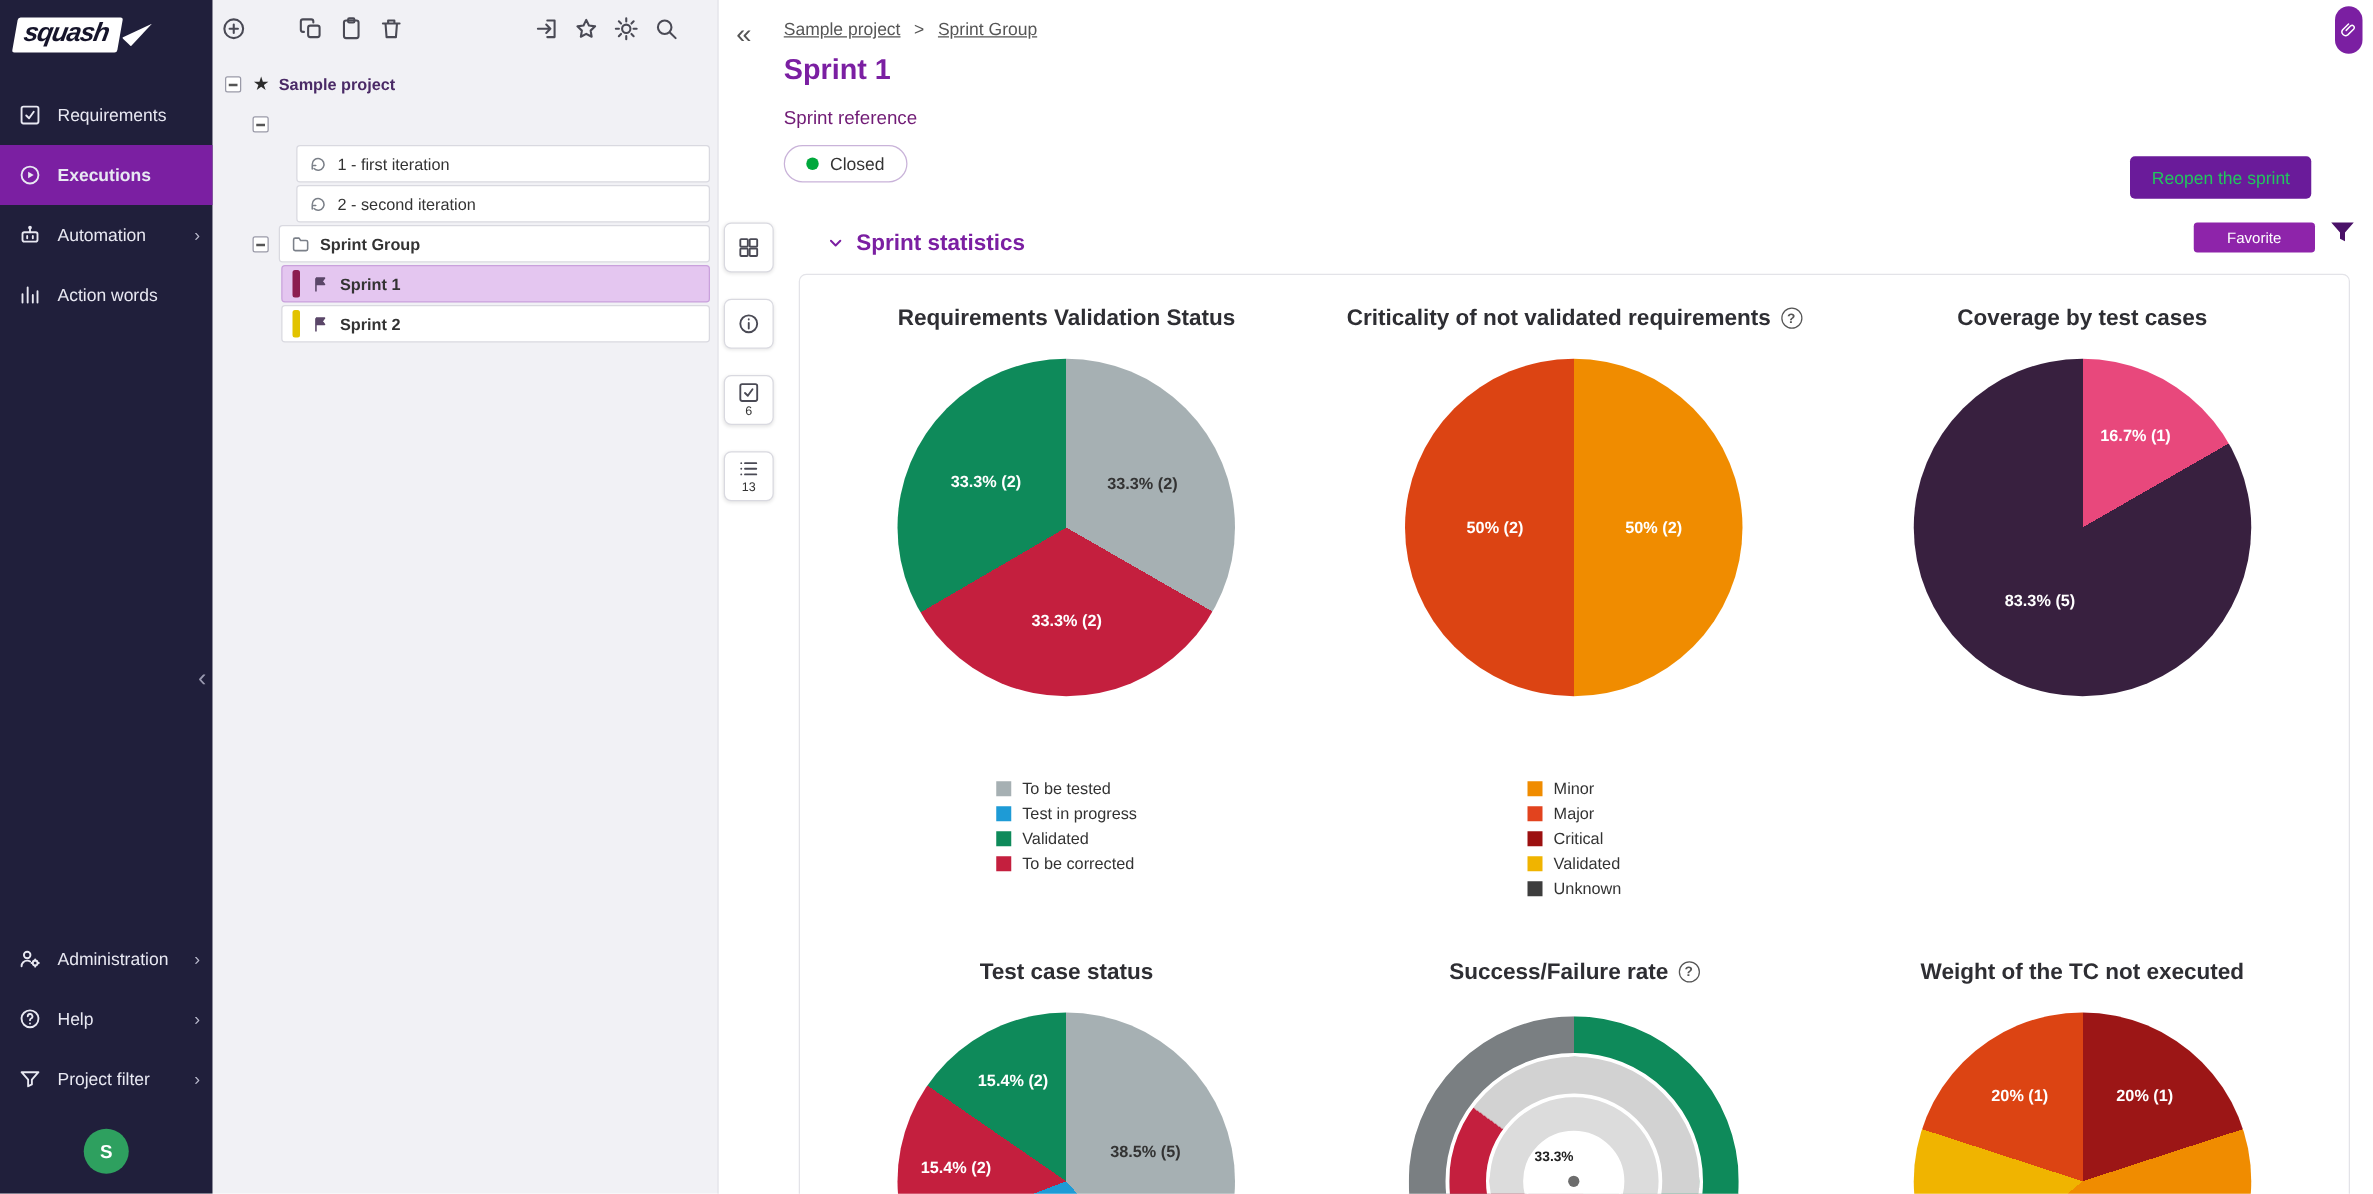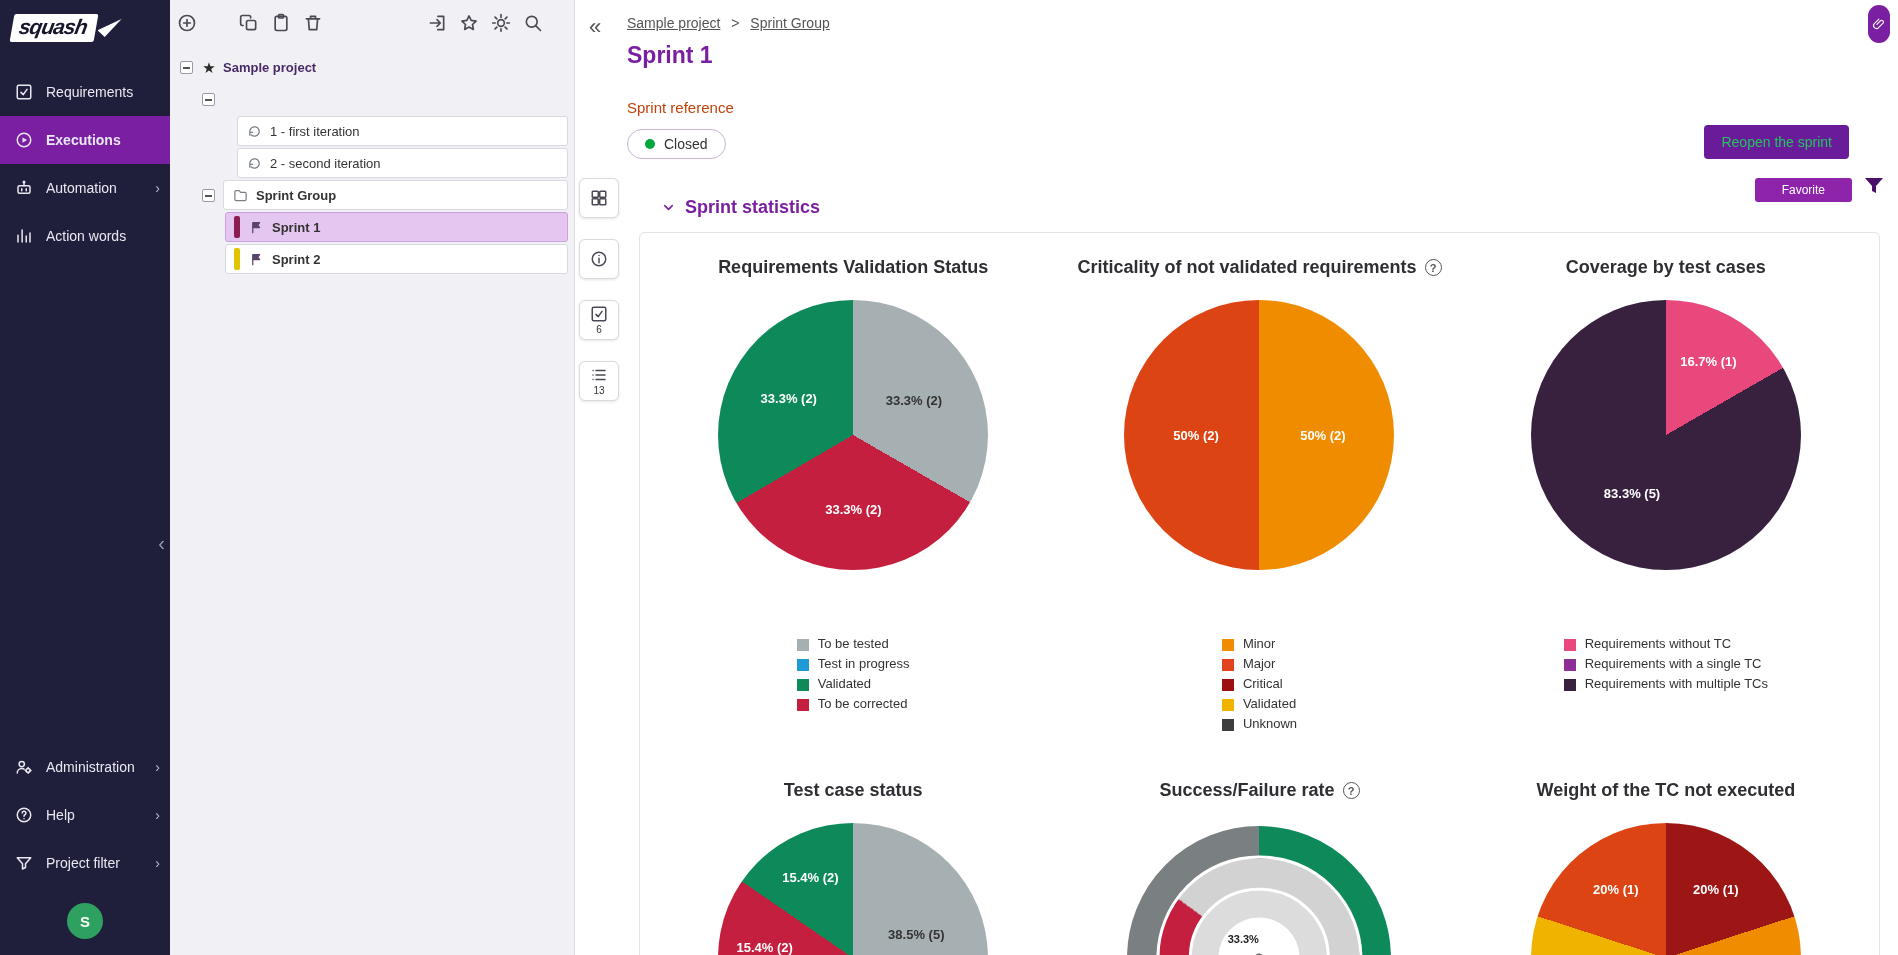--- a/index.html
+++ b/index.html
@@ -48,21 +48,21 @@
   
   .content{flex:1;position:relative;background:#fff;padding-left:52px}
   .collapse-left{position:absolute;left:14px;top:16px;font-size:22px;color:#555;cursor:pointer;line-height:1}
   .topbar{display:flex;align-items:center;height:34px;padding-top:12px}
   .breadcrumb{font-size:14px;color:#555}
   .breadcrumb a{color:#555;text-decoration:underline;cursor:pointer}
   .crumb-sep{margin:0 7px}
   .attach-pill{position:absolute;top:5px;right:8px;width:22px;height:38px;background:#7b1fa2;border-radius:11px;display:flex;align-items:center;justify-content:center;cursor:pointer}
   .attach-pill svg{width:14px;height:14px;color:#fff}
   .page-title{color:#7b1fa2;font-size:23px;font-weight:bold;margin-top:8px}
-  .subtitle{color:#c2410c;font-size:15px;margin-top:30px}
+  .subtitle{color:#701a75;font-size:15px;margin-top:17px}
   .chip{display:inline-flex;align-items:center;gap:9px;border:1px solid #c9b3d9;border-radius:16px;padding:6px 17px;font-size:14px;color:#333;margin-top:13px;background:#fff}
   .dot{width:10px;height:10px;border-radius:50%}
   .reopen-btn{position:absolute;top:125px;right:49px;background:#6a1b9a;color:#22c55e;border-radius:4px;padding:9px 17px;font-size:14px}
   .fav-btn{position:absolute;top:178px;right:46px;background:#8e24aa;color:#fff;border-radius:3px;padding:5px 27px;font-size:12px}
   .funnel-btn{position:absolute;top:174px;right:12px;width:24px;height:24px}
   .section-head{display:flex;align-items:center;gap:9px;margin:38px 0 0 34px;color:#7b1fa2;font-weight:bold;font-size:18px;cursor:pointer}
   .section-head svg{width:15px;height:15px}
 
   
   .tab-strip{position:absolute;left:4px;top:178px;display:flex;flex-direction:column;gap:21px;z-index:5}
@@ -71,21 +71,21 @@
   .tab-count{font-size:10px;color:#333;margin-top:1px}
 
   
   .charts-card{margin:14px 18px 0 12px;background:#fff;border:1px solid #e3e3e8;border-radius:6px;padding:24px 10px 60px;display:grid;grid-template-columns:1fr 1fr 1fr;row-gap:44px}
   .chart{display:flex;flex-direction:column;align-items:center}
   .chart-title{font-size:18px;font-weight:bold;color:#2e2e33;display:flex;align-items:center;gap:8px}
   .help-circle{width:17px;height:17px;border:1.5px solid #555;border-radius:50%;font-size:11px;display:flex;align-items:center;justify-content:center;color:#555;font-weight:bold;cursor:pointer;flex:none}
   .pie{position:relative;width:270px;height:270px;border-radius:50%;margin-top:22px;flex:none}
   .pie-label{position:absolute;transform:translate(-50%,-50%);font-size:13px;font-weight:600;white-space:nowrap}
   .legend{margin-top:66px;align-self:center;font-size:13px;color:#333}
-  .legend-item{display:flex;align-items:flex-end;gap:9px;margin-bottom:5px}
+  .legend-item{display:flex;align-items:center;gap:9px;margin-bottom:5px}
   .swatch{width:12px;height:12px;flex:none}
   .rings{position:relative;width:270px;height:270px;margin-top:22px;flex:none}
   .ring{position:absolute;left:50%;top:50%;transform:translate(-50%,-50%);border-radius:50%;border:3px solid #fff}
   .ring-center{background:#fff}
   .ring-center:after{content:"";position:absolute;left:50%;top:50%;width:9px;height:9px;margin:-4.5px 0 0 -4.5px;border-radius:50%;background:#6d6d6d}
   .center-label{position:absolute;left:44%;top:43%;transform:translate(-50%,-50%);font-size:11px;font-weight:bold;color:#222;z-index:3}
 </style>
 </head>
 <body>
 
@@ -436,34 +436,20 @@
     </div>
 
     <div class="chart">
       <div class="chart-title">
         <span>Coverage by test cases</span>
       </div>
       <div class="pie" style="background: conic-gradient(rgb(232, 72, 124) 0%, rgb(232, 72, 124) 16.7%, rgb(56, 32, 63) 16.7%, rgb(56, 32, 63) 100%);">
           <div class="pie-label" style="left: 65.7786%; top: 22.7367%; color: rgb(255, 255, 255);">16.7% (1)</div>
           <div class="pie-label" style="left: 37.4773%; top: 71.6375%; color: rgb(255, 255, 255);">83.3% (5)</div>
         </div>
-      <div class="legend">
-          <div class="legend-item">
-            <span class="swatch" style="background: rgb(232, 72, 124);"></span>
-            <span>Requirements without TC</span>
-          </div>
-          <div class="legend-item">
-            <span class="swatch" style="background: rgb(141, 47, 150);"></span>
-            <span>Requirements with a single TC</span>
-          </div>
-          <div class="legend-item">
-            <span class="swatch" style="background: rgb(56, 32, 63);"></span>
-            <span>Requirements with multiple TCs</span>
-          </div>
-        </div>
     </div>
 
     <div class="chart">
       <div class="chart-title">
         <span>Test case status</span>
       </div>
       <div class="pie" style="background: conic-gradient(rgb(166, 176, 179) 0%, rgb(166, 176, 179) 38.5%, rgb(30, 155, 214) 38.5%, rgb(30, 155, 214) 69.2%, rgb(196, 31, 62) 69.2%, rgb(196, 31, 62) 84.6%, rgb(14, 138, 90) 84.6%, rgb(14, 138, 90) 100%);">
           <div class="pie-label" style="left: 73.3861%; top: 41.1631%; color: rgb(51, 51, 51);">38.5% (5)</div>
           <div class="pie-label" style="left: 17.2349%; top: 46.0698%; color: rgb(255, 255, 255);">15.4% (2)</div>
           <div class="pie-label" style="left: 34.1849%; top: 19.9021%; color: rgb(255, 255, 255);">15.4% (2)</div>

